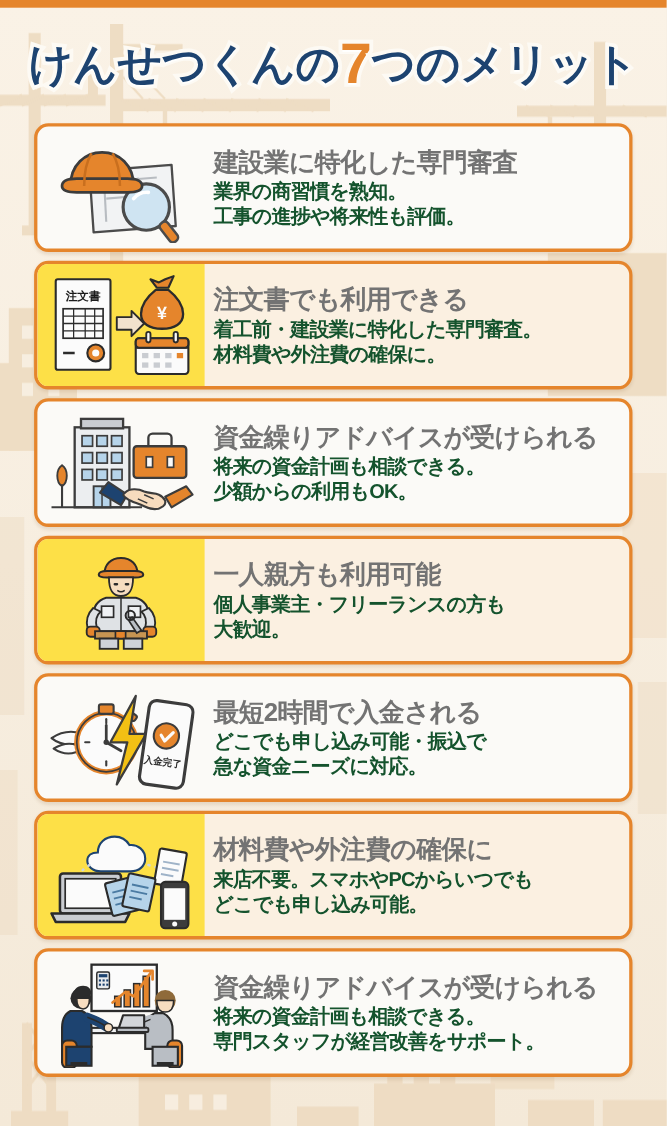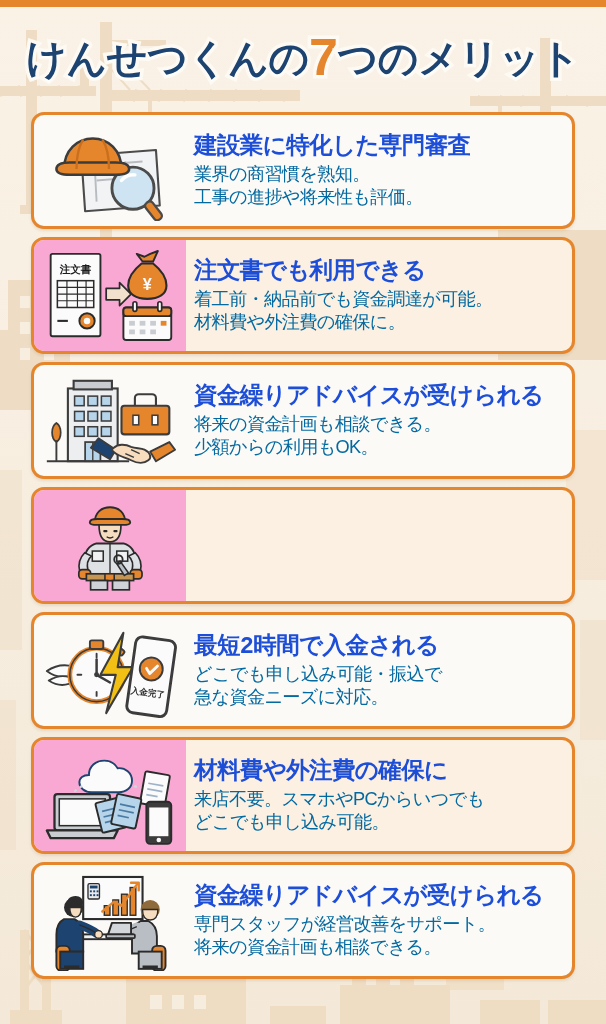--- a/index.html
+++ b/index.html
@@ -96,47 +96,46 @@
   }
   .card.tint { background: #fbf0e1; }
 
   .icon-pane {
     flex: 0 0 152px;
     display: flex;
     align-items: center;
     justify-content: center;
     position: relative;
   }
-  .card.navy .icon-pane { background: #f9a8d4; }
+  .card.navy .icon-pane { background: #fde047; }
 
   .icon-pane svg { display: block; }
 
   .text-pane {
     flex: 1 1 auto;
     padding: 10px 10px 8px 8px;
     display: flex;
     flex-direction: column;
     justify-content: center;
   }
 
   .card-title {
     font-size: 23.5px;
     font-weight: 700;
-    color: #1d4ed8;
+    color: #737373;
     line-height: 1.12;
     letter-spacing: -0.6px;
     white-space: nowrap;
     margin-bottom: 3px;
-    font-family: Liberation Mono, monospace;
   }
 
   .card-desc {
     font-size: 18.2px;
-    font-weight: 400;
-    color: #0369a1;
+    font-weight: 700;
+    color: #14532d;
     line-height: 1.28;
     letter-spacing: -0.7px;
     white-space: nowrap;
   }
   .card-desc span { display: block; }
 
   
   .icon-pane > svg { max-width: 138px; max-height: 104px; }
 </style>
 </head>
@@ -314,21 +313,21 @@
             <rect x="90" y="87" width="6" height="5"></rect>
               <rect x="101" y="87" width="6" height="5"></rect>
             <rect x="112" y="87" width="6" height="5"></rect>
           </g>
           <rect x="123" y="78" width="6" height="5" fill="#e5852c"></rect>
         </svg>
       </div>
       <div class="text-pane">
         <div class="card-title">注文書でも利用できる</div>
         <div class="card-desc">
-          <span>着工前・納品前でも資金調達が可能。</span>
+          <span>着工前・建設業に特化した専門審査。</span>
           <span>材料費や外注費の確保に。</span>
         </div>
       </div>
     </div>
 
     <div class="card">
       <div class="icon-pane">
         <svg viewBox="0 0 140 104" width="134" height="100">
 
           <rect x="26" y="18" width="52" height="76" fill="#eceef0" stroke="#3c3c3c" stroke-width="2.2"></rect>
@@ -401,20 +400,27 @@
           <rect x="42" y="85" width="56" height="8" fill="#c79552" stroke="#2b2b2b" stroke-width="2"></rect>
           <rect x="64" y="85" width="11" height="8" fill="#e5852c" stroke="#2b2b2b" stroke-width="1.8"></rect>
 
           <path d="M82,70 l10,14 l-5,3 l-9,-14 z" fill="#b9bec4" stroke="#2b2b2b" stroke-width="1.8"></path>
           <circle cx="80" cy="68" r="5" fill="none" stroke="#2b2b2b" stroke-width="2.2"></circle>
 
           <rect x="47" y="93" width="20" height="11" fill="#cfd3d8" stroke="#2b2b2b" stroke-width="2"></rect>
           <rect x="73" y="93" width="20" height="11" fill="#cfd3d8" stroke="#2b2b2b" stroke-width="2"></rect>
         </svg>
       </div>
+      <div class="text-pane">
+        <div class="card-title">一人親方も利用可能</div>
+        <div class="card-desc">
+          <span>個人事業主・フリーランスの方も</span>
+          <span>大歓迎。</span>
+        </div>
+      </div>
     </div>
 
     <div class="card">
       <div class="icon-pane">
         <svg viewBox="0 0 140 104" width="134" height="100">
 
           <path d="M4,52 c12,-8 26,-8 34,0 c-10,8 -24,8 -34,0 z" fill="#fbfbfb" stroke="#3c3c3c" stroke-width="2" stroke-linejoin="round"></path>
           <path d="M6,62 c10,-6 20,-6 28,0 c-9,6 -19,6 -28,0 z" fill="#fbfbfb" stroke="#3c3c3c" stroke-width="2" stroke-linejoin="round"></path>
 
           <circle cx="56" cy="56" r="28" fill="#fbfbfb" stroke="#e5852c" stroke-width="5"></circle>
@@ -538,20 +544,20 @@
           <path d="M72,54 L92,54 L92,66 L68,66 Z" fill="#d3d6da" stroke="#2b2b2b" stroke-width="2" stroke-linejoin="round"></path>
           <rect x="66" y="66" width="30" height="4" rx="1" fill="#b9bec4" stroke="#2b2b2b" stroke-width="1.8"></rect>
           <rect x="114" y="78" width="14" height="26" rx="5" fill="#e5852c" stroke="#2b2b2b" stroke-width="2"></rect>
           <rect x="100" y="84" width="24" height="18" fill="#b9bec4" stroke="#2b2b2b" stroke-width="2"></rect>
           <path d="M104,100 L120,100" stroke="#2b2b2b" stroke-width="3"></path>
         </svg>
       </div>
       <div class="text-pane">
         <div class="card-title">資金繰りアドバイスが受けられる</div>
         <div class="card-desc">
+          <span>将来の資金計画も相談できる。</span>
           <span>専門スタッフが経営改善をサポート。</span>
-          <span>将来の資金計画も相談できる。</span>
         </div>
       </div>
     </div>
 
   </div>
 </div>
 
 </body></html>

